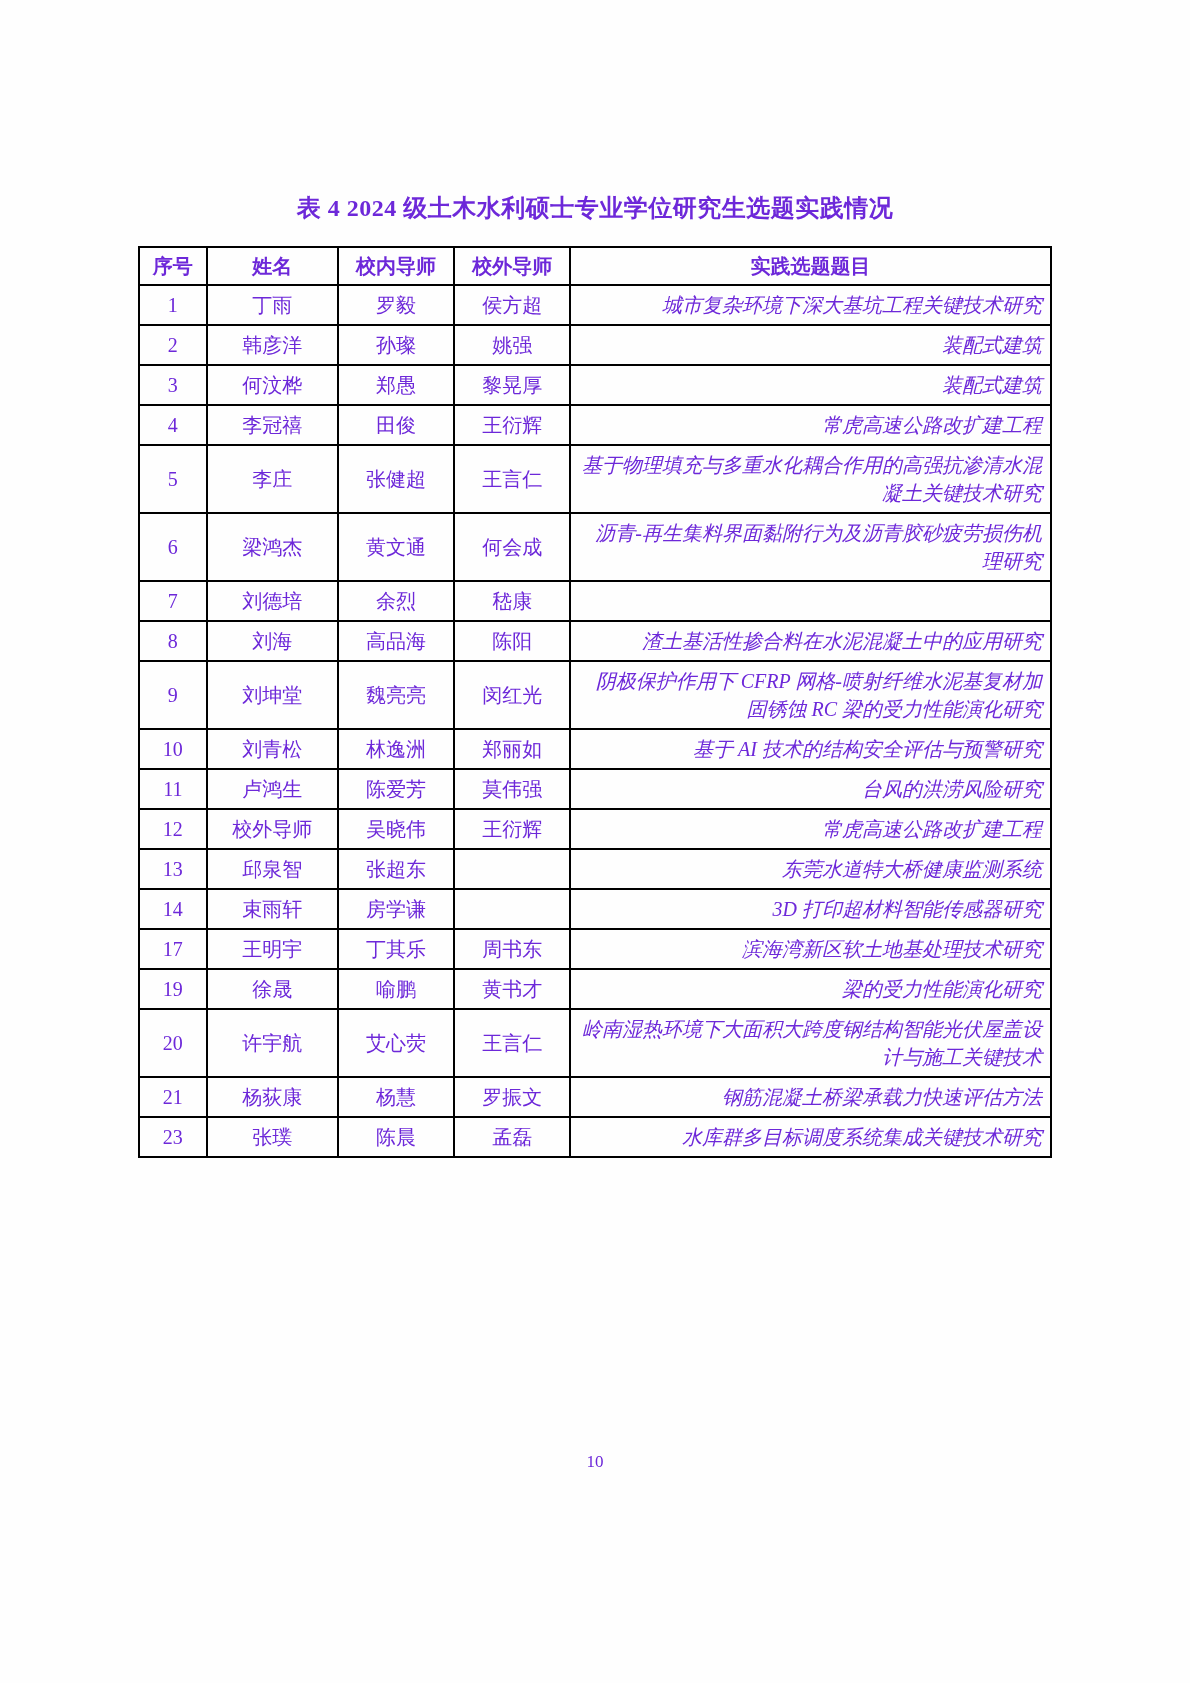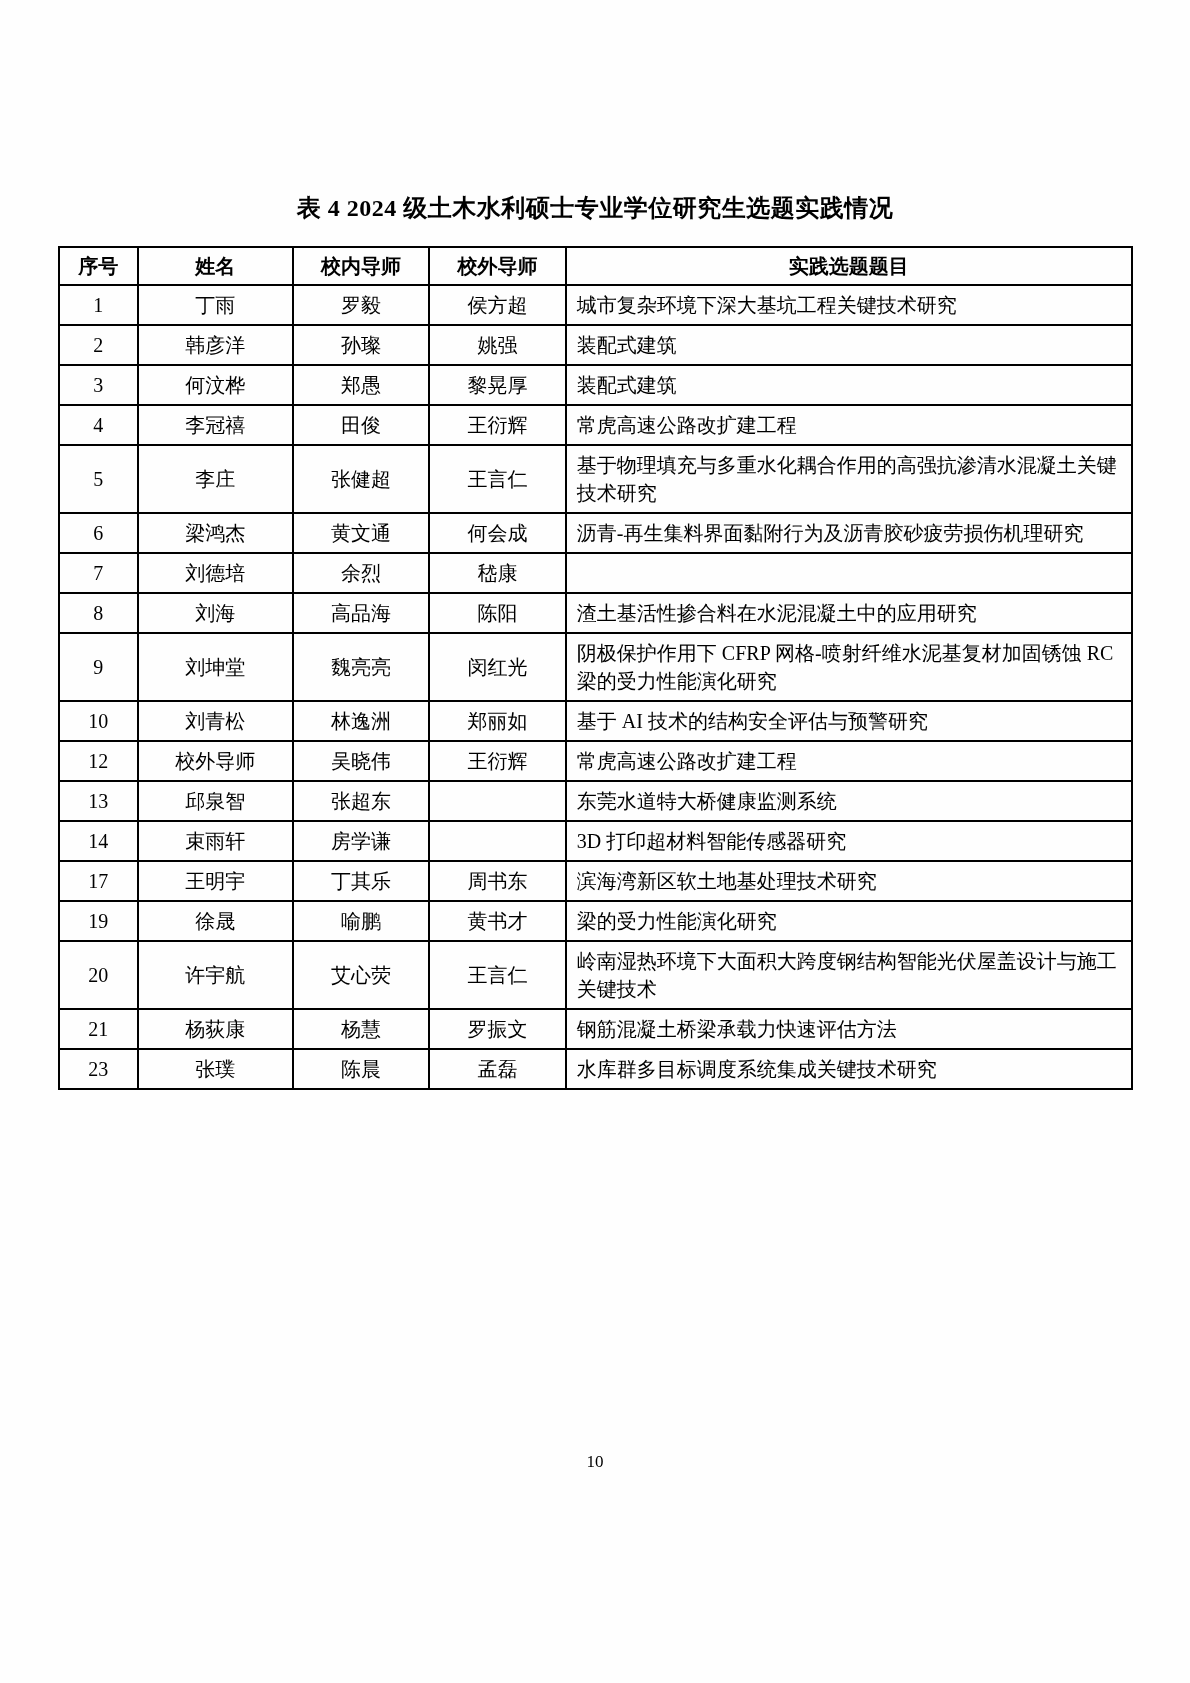--- a/index.html
+++ b/index.html
@@ -4,32 +4,32 @@
 <style>
   * { box-sizing: border-box; }
   html, body { margin: 0; padding: 0; background: #888; }
   .page {
     position: relative;
     width: 1190px;
     height: 1683px;
     margin: 0 auto;
     background: #fefefe;
     font-family: "Liberation Serif", "DejaVu Serif", serif;
-    color: #000000;
+    color: #6d28d9;
     overflow: hidden;
   }
   .doc-title {
     padding-top: 192px;
     text-align: center;
     font-size: 24px;
     font-weight: bold;
     letter-spacing: 0.5px;
   }
   .table-wrap {
-    width: 1075px;
+    width: 914px;
     margin: 22px auto 0 auto;
   }
   table.practice-table {
     width: 100%;
     border-collapse: collapse;
     table-layout: fixed;
   }
   table.practice-table th,
   table.practice-table td {
     border: 2px solid #000;
@@ -38,23 +38,24 @@
     padding: 5px 4px;
     text-align: center;
     vertical-align: middle;
     overflow-wrap: break-word;
   }
   table.practice-table th {
     font-weight: bold;
     padding: 4px 2px;
   }
   table.practice-table td.topic {
-    text-align: left;
+    text-align: right;
     padding-left: 10px;
     padding-right: 8px;
+    font-style: italic;
   }
   .page-number {
     position: absolute;
     top: 1452px;
     left: 0;
     width: 100%;
     text-align: center;
     font-size: 17px;
   }
 </style>
@@ -148,20 +149,27 @@
             <td class="topic">阴极保护作用下 CFRP 网格-喷射纤维水泥基复材加固锈蚀 RC 梁的受力性能演化研究</td>
           </tr>
           <tr>
             <td>10</td>
             <td>刘青松</td>
             <td>林逸洲</td>
             <td>郑丽如</td>
             <td class="topic">基于 AI 技术的结构安全评估与预警研究</td>
           </tr>
           <tr>
+            <td>11</td>
+            <td>卢鸿生</td>
+            <td>陈爱芳</td>
+            <td>莫伟强</td>
+            <td class="topic">台风的洪涝风险研究</td>
+          </tr>
+          <tr>
             <td>12</td>
             <td>校外导师</td>
             <td>吴晓伟</td>
             <td>王衍辉</td>
             <td class="topic">常虎高速公路改扩建工程</td>
           </tr>
           <tr>
             <td>13</td>
             <td>邱泉智</td>
             <td>张超东</td>

